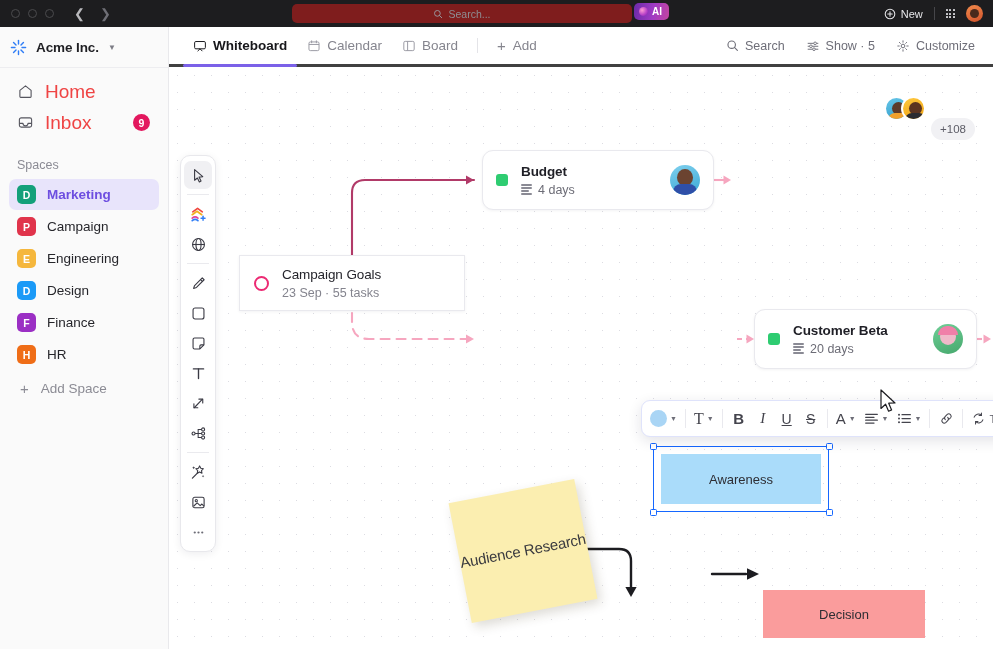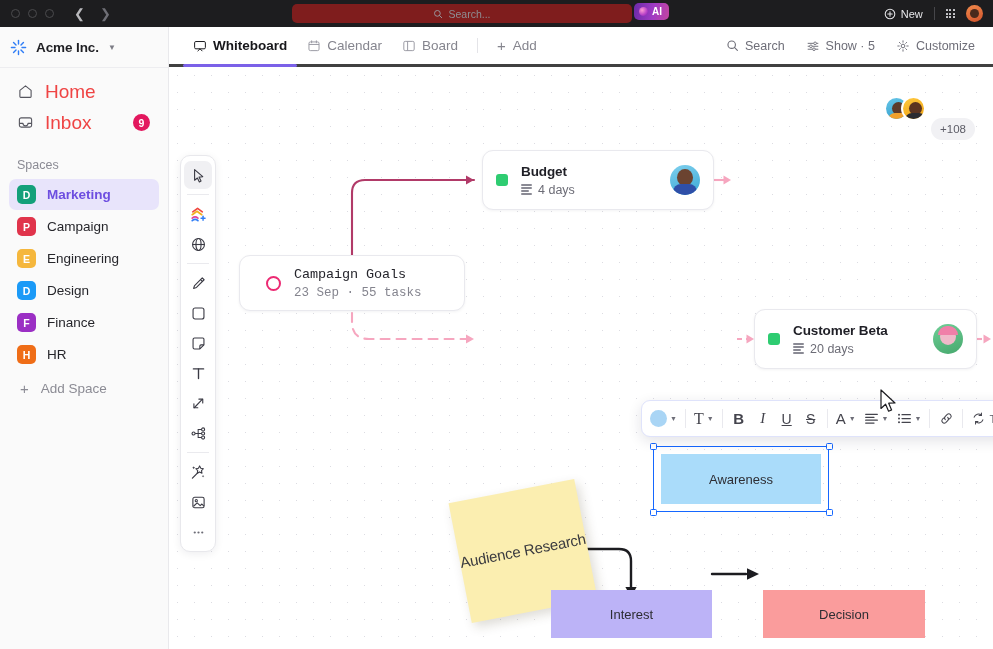--- a/index.html
+++ b/index.html
@@ -125,22 +125,22 @@
   .card .cmeta { font-size: 12.5px; color: #6c6c76; margin-top: 4px;
     display: flex; align-items: center; gap: 6px; }
   .lines { display: inline-flex; flex-direction: column; gap: 1.6px; }
   .lines i { display: block; height: 1.4px; background: #8a8a94; border-radius: 1px; }
   .lines i:nth-child(1){width:11px} .lines i:nth-child(2){width:11px}
   .lines i:nth-child(3){width:8px} .lines i:nth-child(4){width:11px}
   .c-photo { width: 30px; height: 30px; border-radius: 50%; flex: none; overflow: hidden; position: relative; }
 
   
   .goal { position: absolute; background: #fff; border: 1px solid #e9e9ee;
-    border-radius: 11px; box-shadow: 0 1px 3px rgba(20,20,40,.05);
-    display: flex; align-items: center; padding: 0 26px; font-family: Liberation Mono, monospace; }
+    border-radius: 0; box-shadow: 0 1px 3px rgba(20,20,40,.05);
+    display: flex; align-items: center; padding: 0 14px; }
   .ring { width: 15px; height: 15px; border-radius: 50%; border: 2.6px solid #ec2a73; flex: none; }
 
   
   .sticky { position: absolute; width: 128px; height: 122px; background: #fbeeb0;
     transform: rotate(-11deg); box-shadow: 3px 5px 11px rgba(60,50,20,.17);
     display: flex; align-items: center; justify-content: center; }
   .sticky span { font-size: 15px; color: #3a3a3f; text-align: center;
     line-height: 1.32; letter-spacing: -0.2px; }
 
   
@@ -532,23 +532,20 @@
 
       <div class="shape" style="left:492px;top:387px;width:160px;height:50px;background:#aadcfa">
         <span>Awareness</span>
       </div>
       <div class="sel-box" style="left:484px;top:379px;width:176px;height:66px"></div>
       <div class="handle" style="left:481px;top:376px"></div>
       <div class="handle" style="left:657px;top:376px"></div>
       <div class="handle" style="left:481px;top:442px"></div>
       <div class="handle" style="left:657px;top:442px"></div>
 
-      <div class="shape" style="left:382px;top:523px;width:161px;height:48px;background:#bcb3f7">
-        <span>Interest</span>
-      </div>
 
       <div class="shape" style="left:594px;top:523px;width:162px;height:48px;background:#fa9c9c">
         <span>Decision</span>
       </div>
 
     </div>
 
     <div class="fmt">
       <div class="fbtn">
         <span class="swatch"></span>

